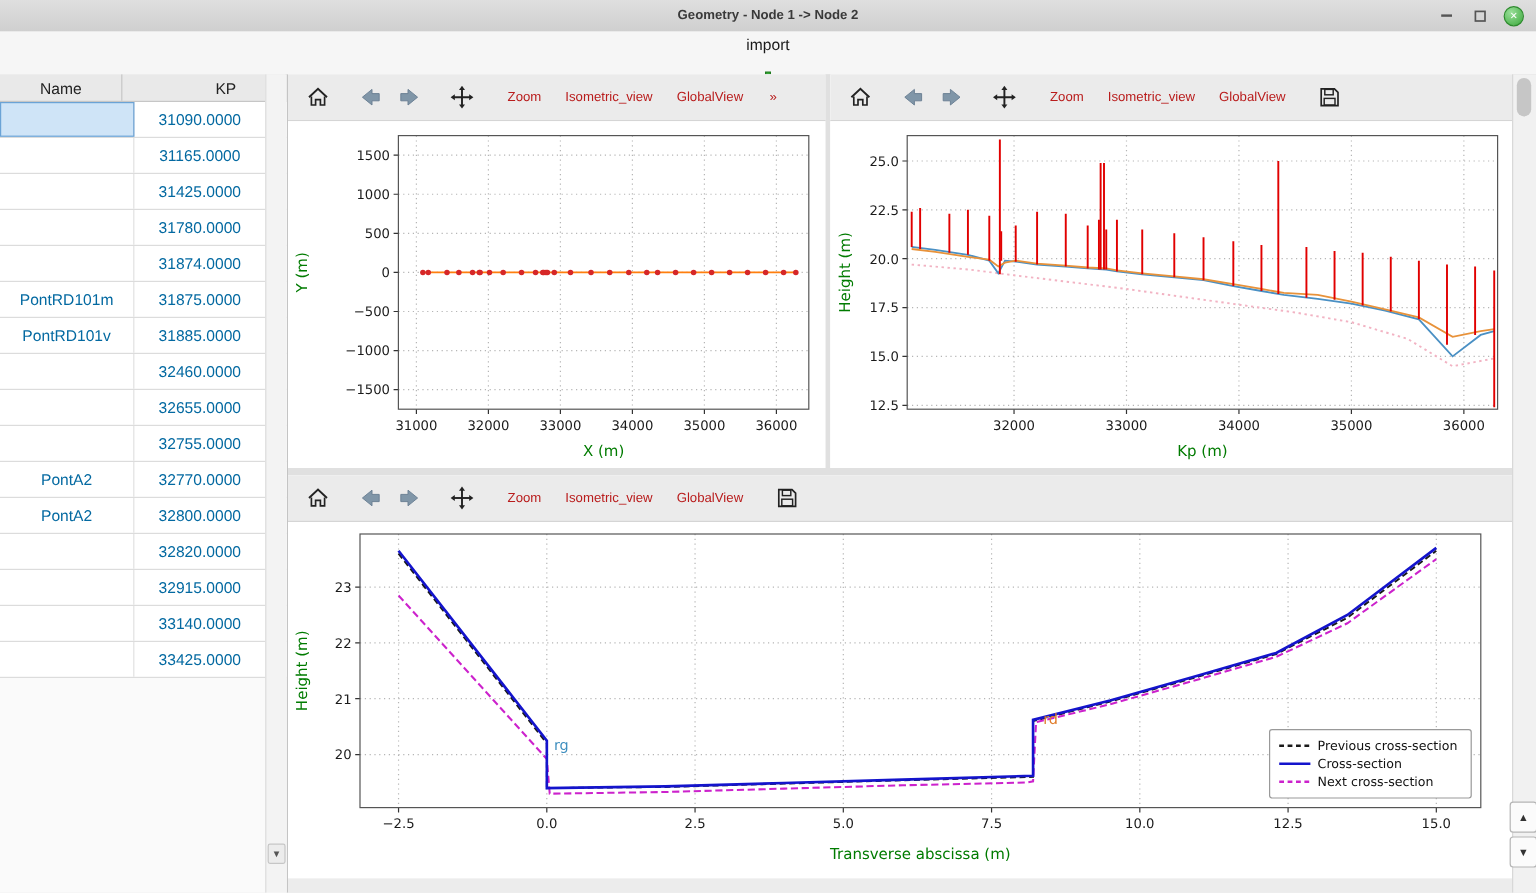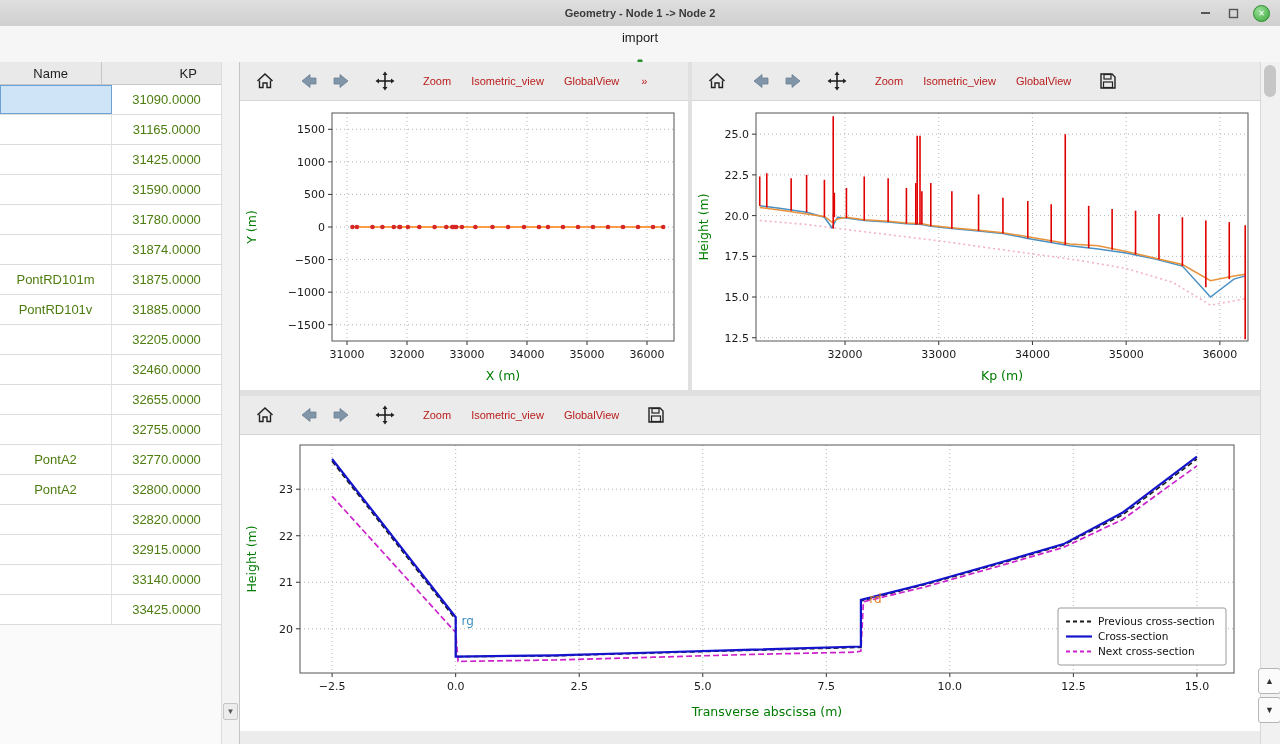--- a/index.html
+++ b/index.html
@@ -21,21 +21,21 @@
     border-bottom:1px solid #d8d8d8;display:flex;align-items:center;padding:0 14px;gap:9px;flex-direction:column;}
   .tbtn{border:none;background:transparent;font-size:13px;color:#1a1a1a;padding:4px 6px;font-family:inherit;}
   .ibtn{width:26px;height:26px;border:none;background:transparent;display:flex;align-items:center;justify-content:center;padding:0;}
   
   .left-panel{position:absolute;top:62px;left:0;width:240px;bottom:0;background:#fafafa;border-right:1px solid #c4c4c4;box-sizing:border-box;}
   .thead{display:flex;height:22px;background:#e9e9e9;border-bottom:1px solid #c6c6c6;gap:36px;}
   .th{font-size:13px;color:#222;display:flex;align-items:center;justify-content:center;box-sizing:border-box;}
   .th.name{width:112px;border-right:1px solid #c6c6c6;}
   .th.kp{width:110px;border-right:1px solid #c6c6c6;}
   .trow{display:flex;height:30px;background:#ffffff;border-bottom:1px solid #dcdcdc;box-sizing:border-box;}
-  .cell{font-size:13px;color:#4d7c0f;display:flex;align-items:center;justify-content:center;box-sizing:border-box;}
+  .cell{font-size:13px;color:#0369a1;display:flex;align-items:center;justify-content:center;box-sizing:border-box;}
   .cname{width:112px;border-right:1px solid #e2e2e2;}
   .ckp{width:110px;border-right:1px solid #e2e2e2;}
   .cname.selected{background:#cfe4f7;outline:1px solid #6ba3d6;outline-offset:-1px;}
   .table-scroll{position:absolute;top:0;right:0;width:17px;bottom:0;background:#f3f3f3;border-left:1px solid #ddd;}
   .tscroll-btn{position:absolute;left:1px;bottom:24px;width:13px;height:15px;font-size:8px;color:#555;
     display:flex;align-items:center;justify-content:center;background:#ececec;border:1px solid #c6c6c6;border-radius:2px;}
   
   .plots{position:absolute;top:62px;left:240px;right:20px;bottom:0;background:#ececec;}
   .panel-topleft{position:absolute;top:0;left:0;width:448px;height:328px;background:#fff;}
   .panel-topright{position:absolute;top:0;left:452px;right:0;height:328px;background:#fff;}
@@ -141,41 +141,33 @@
       <div class="trow">
         <div class="cell cname"></div>
         <div class="cell ckp">31165.0000</div>
       </div>
       <div class="trow">
         <div class="cell cname"></div>
         <div class="cell ckp">31425.0000</div>
       </div>
       <div class="trow">
         <div class="cell cname"></div>
-        <div class="cell ckp">31590.0000</div>
-      </div>
-      <div class="trow">
-        <div class="cell cname"></div>
         <div class="cell ckp">31780.0000</div>
       </div>
       <div class="trow">
         <div class="cell cname"></div>
         <div class="cell ckp">31874.0000</div>
       </div>
       <div class="trow">
         <div class="cell cname">PontRD101m</div>
         <div class="cell ckp">31875.0000</div>
       </div>
       <div class="trow">
         <div class="cell cname">PontRD101v</div>
         <div class="cell ckp">31885.0000</div>
-      </div>
-      <div class="trow">
-        <div class="cell cname"></div>
-        <div class="cell ckp">32205.0000</div>
       </div>
       <div class="trow">
         <div class="cell cname"></div>
         <div class="cell ckp">32460.0000</div>
       </div>
       <div class="trow">
         <div class="cell cname"></div>
         <div class="cell ckp">32655.0000</div>
       </div>
       <div class="trow">

